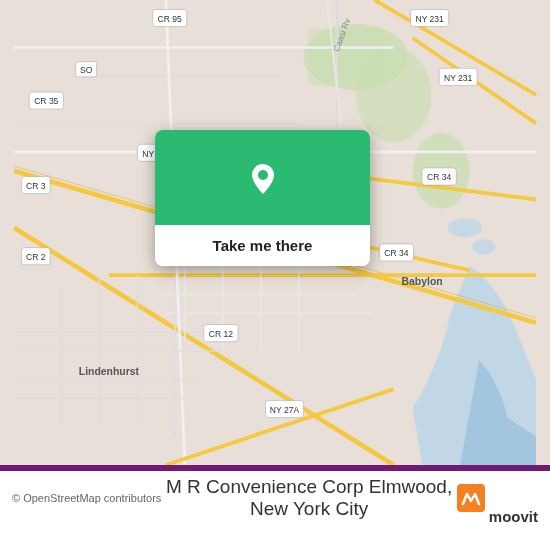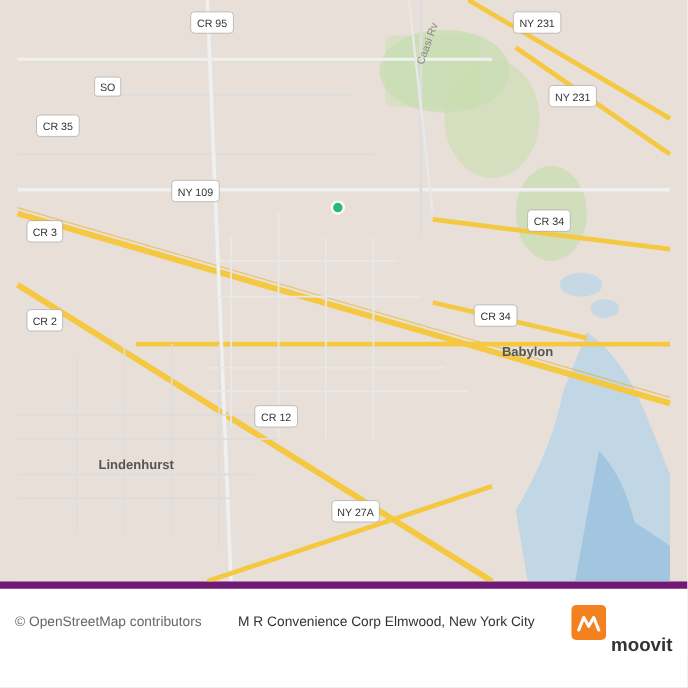--- a/index.html
+++ b/index.html
@@ -92,21 +92,21 @@
       border-top: 6px solid #701a75;
     }
 
     #copyright-text {
       font-size: 11px;
       color: #666;
       margin-right: auto;
     }
 
     #bottom-title {
-      font-size: 11px;
+      font-size: 19px;
       color: #333;
       font-weight: 500;
       flex: 1;
       text-align: center;
     }
 
     #moovit-logo {
       display: flex;
       align-items: center;
       gap: 4px;
@@ -225,20 +225,31 @@
 
     <text x="430" y="300" font-size="11" text-anchor="middle" fill="#555" font-family="Arial" font-weight="bold">Babylon</text>
 
     <text x="100" y="395" font-size="11" text-anchor="middle" fill="#555" font-family="Arial" font-weight="bold">Lindenhurst</text>
 
     <text x="342" y="55" font-size="9" fill="#888" font-family="Arial" transform="rotate(-70, 342, 55)">Caasi Rv</text>
 
     <circle cx="270" cy="175" r="5" fill="#2aba72" stroke="white" stroke-width="2"></circle>
   </svg>
 
+  <div id="popup-card">
+    <div id="popup-green-section">
+
+      <svg id="location-pin-icon" viewBox="0 0 48 48" xmlns="http://www.w3.org/2000/svg">
+        <circle cx="24" cy="24" r="22" fill="#2aba72"></circle>
+        <path d="M24 10 C18 10 13 15 13 21 C13 29 24 40 24 40 C24 40 35 29 35 21 C35 15 30 10 24 10 Z" fill="white"></path>
+        <circle cx="24" cy="21" r="5" fill="#2aba72"></circle>
+      </svg>
+    </div>
+    <button id="popup-button">Take me there</button>
+  </div>
 </div>
 
 <div id="bottom-bar">
   <span id="copyright-text">© OpenStreetMap contributors</span>
   <span id="bottom-title">M R Convenience Corp Elmwood, New York City</span>
 
   <div id="moovit-logo">
     <svg id="moovit-icon" viewBox="0 0 28 28" xmlns="http://www.w3.org/2000/svg">
       <rect width="28" height="28" rx="4" fill="#f4811f"></rect>
       <path d="M6 20 L10 10 L14 17 L18 10 L22 20" stroke="white" stroke-width="2.5" fill="none" stroke-linecap="round" stroke-linejoin="round"></path>

